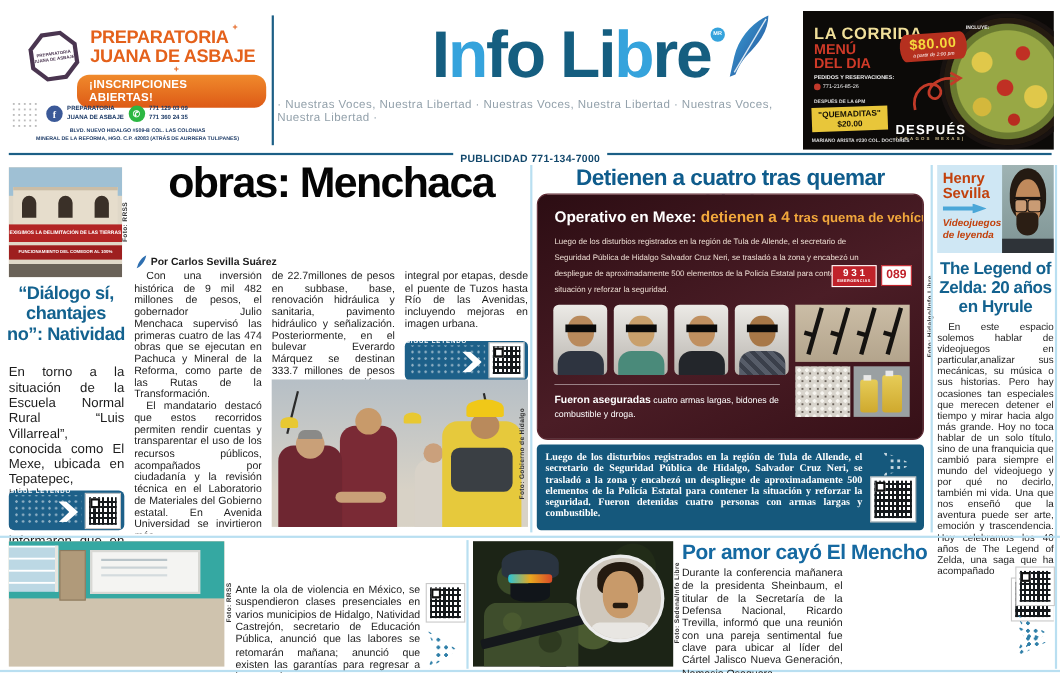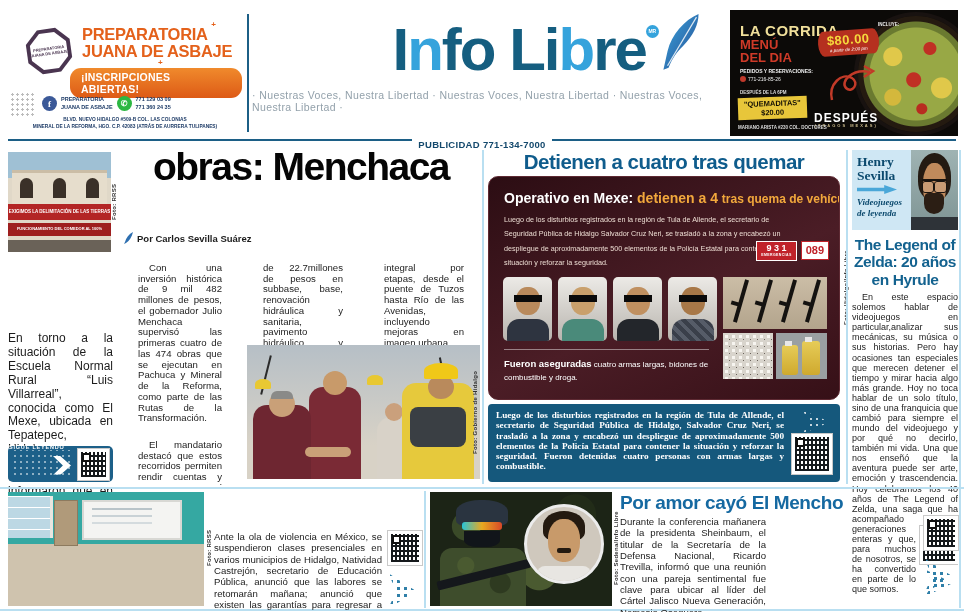--- a/index.html
+++ b/index.html
@@ -107,21 +107,21 @@
       text-align:center;display:grid;place-items:center;line-height:1.2}
   .dlg-head{left:6px;top:258px;width:108px;text-align:center;font-weight:bold;font-size:16.5px;
       line-height:1.12;color:#13628f;letter-spacing:-.4px}
   .dlg-body{left:8px;top:332px;width:105px;font-size:12px;line-height:1.16;text-align:justify}
   .dlg-sigue{left:8px;top:446px;width:105px}
   
   .main-head{left:120px;top:148px;width:362px;text-align:center;font-weight:bold;font-size:39px;
       line-height:.98;letter-spacing:-1.5px;color:#050505}
   .byline{left:124px;top:232px;display:flex;align-items:center;gap:3px;font-weight:bold;font-size:9.5px}
   .mcol{position:absolute;top:247px;font-size:9.6px;line-height:1.12;text-align:justify}
-  .mcol p{margin:16px;text-indent:11px}
+  .mcol p{margin:0;text-indent:11px}
   .mc1{left:122px;width:116px;height:238px;overflow:hidden}
   .mc2{left:247px;width:112px}
   .mc3{left:368px;width:112px}
   .m-sigue{margin-top:9px}
   .gov-photo{left:247px;top:345px;width:233px;height:134px;overflow:hidden;
       background:linear-gradient(#b6bfc6,#d8d2c6 75%)}
   .pers{position:absolute;bottom:0;border-radius:14px 14px 0 0}
   .phead{position:absolute;border-radius:50%;background:#caa07c}
   .phelm{position:absolute;border-radius:50% 50% 10% 10%;background:#f0c818}
   .tripod{position:absolute;width:2px;height:40px;background:#2a2a2a}
@@ -166,21 +166,21 @@
       border-top:1px solid rgba(255,255,255,.45);padding-top:6px}
   .tg-cap b{font-size:9.5px}
   .tula-sum{left:488px;top:404px;width:352px;height:78px;background:#15587c;border-radius:4px;
       box-sizing:border-box;padding:6px 8px;display:flex;gap:8px;overflow:hidden}
   .sum-txt{flex:1;color:#fff;font-weight:bold;font-size:9.2px;line-height:1.12;text-align:justify;
       font-family:"Liberation Serif",serif}
   .sum-side{width:40px;position:relative}
   .sum-side .qr{position:absolute;right:0;bottom:2px;width:36px;height:36px}
   
   .zhead{left:852px;top:150px;width:106px;height:80px;display:flex;background:#cfe7f4;overflow:hidden}
-  .zh-l{width:56%;position:relative;font-family:Liberation Serif, serif;color:#0c4a6e;padding:5px 0 0 5px;
+  .zh-l{width:56%;position:relative;font-family:Liberation Sans, sans-serif;color:#c2410c;padding:5px 0 0 5px;
       box-sizing:border-box}
   .zh-name{font-weight:bold;font-size:13.5px;line-height:1}
   .zh-arrow{width:40px;height:9px;margin:3px 0;background:#4aa7d8;
       clip-path:polygon(0 30%,68% 30%,68% 0,100% 50%,68% 100%,68% 70%,0 70%)}
   .zh-sub{font-style:italic;font-weight:bold;font-size:9px;line-height:1.2}
   .portrait{width:44%;position:relative;background:linear-gradient(#9fb3b3,#7e9494)}
   .p-hair{position:absolute;top:4%;left:14%;width:70%;height:58%;background:#241a12;
       border-radius:50% 50% 40% 40%}
   .p-face{position:absolute;top:16%;left:24%;width:50%;height:56%;background:#c08a5c;border-radius:45%}
   .p-glass{position:absolute;top:36%;left:22%;width:54%;height:13%;
@@ -336,20 +336,21 @@
     <div class="mexe-sky"></div>
     <div class="mexe-bldg"></div>
     <span class="mexe-win" style="left:12px"></span>
     <span class="mexe-win" style="left:45px"></span>
     <span class="mexe-win" style="left:78px"></span>
     <div class="banner" style="top:52px;height:16px;font-size:4.5px">EXIGIMOS LA DELIMITACIÓN DE LAS TIERRAS</div>
     <div class="banner" style="top:71px;height:13px;font-size:4px;background:#9e1f1f">FUNCIONAMIENTO DEL COMEDOR AL 100%</div>
     <div class="abs" style="left:0;bottom:0;width:100%;height:12px;background:#6a6258"></div>
   </div>
   <div class="vcred" style="left:111px;top:153px;height:98px">Foto: RRSS</div>
+  <div class="abs dlg-head">“Diálogo sí, chantajes no”: Natividad</div>
   <div class="abs dlg-body">En torno a la situación de la Escuela Normal Rural “Luis Villarreal”, conocida como El Mexe, ubicada en Tepatepec, Hidalgo, autoridades estatales informaron que en lo que va de la actual administración han tenido 43 reuniones de trabajo.</div>
   <div class="abs dlg-sigue sigue">
     <span class="sl-lbl">SIGUE LEYENDO</span>
     <span class="sl-left">
         <span class="sl-chev"></span>
       </span>
     <span class="qr"></span>
   </div>
 
   <div class="abs main-head">
@@ -485,21 +486,20 @@
   </div>
   <div class="abs zcol">
     <div class="z-headline">The Legend of Zelda: 20 años en Hyrule</div>
     <div class="z-body">
       <p style="margin:0;text-indent:10px">En este espacio solemos hablar de videojuegos en particular,analizar sus mecánicas, su música o sus historias. Pero hay ocasiones tan especiales que merecen detener el tiempo y mirar hacia algo más grande. Hoy no toca hablar de un solo título, sino de una franquicia que cambió para siempre el mundo del videojuego y por qué no decirlo, también mi vida. Una que nos enseñó que la aventura puede ser arte, emoción y trascendencia. Hoy celebramos los 40 años de The Legend of Zelda, una saga que ha acompañado</p>
       <div>
         <span class="zfloat">
           <span class="qr" style="display:block"></span>
           <span class="zd dotsv" style="position:relative;display:block"></span>
         </span>
-        <span>generaciones enteras y que, para muchos de nosotros, se ha convertido en parte de lo que somos.</span>
       </div>
     </div>
 
   </div>
 
   <div class="sep" style="left:0;top:487px;width:964px;height:2px"></div>
   <div class="sep" style="left:424px;top:491px;width:2px;height:117px"></div>
   <div class="sep" style="left:0;top:609px;width:964px;height:2px"></div>
 
   <div class="abs class-photo">

